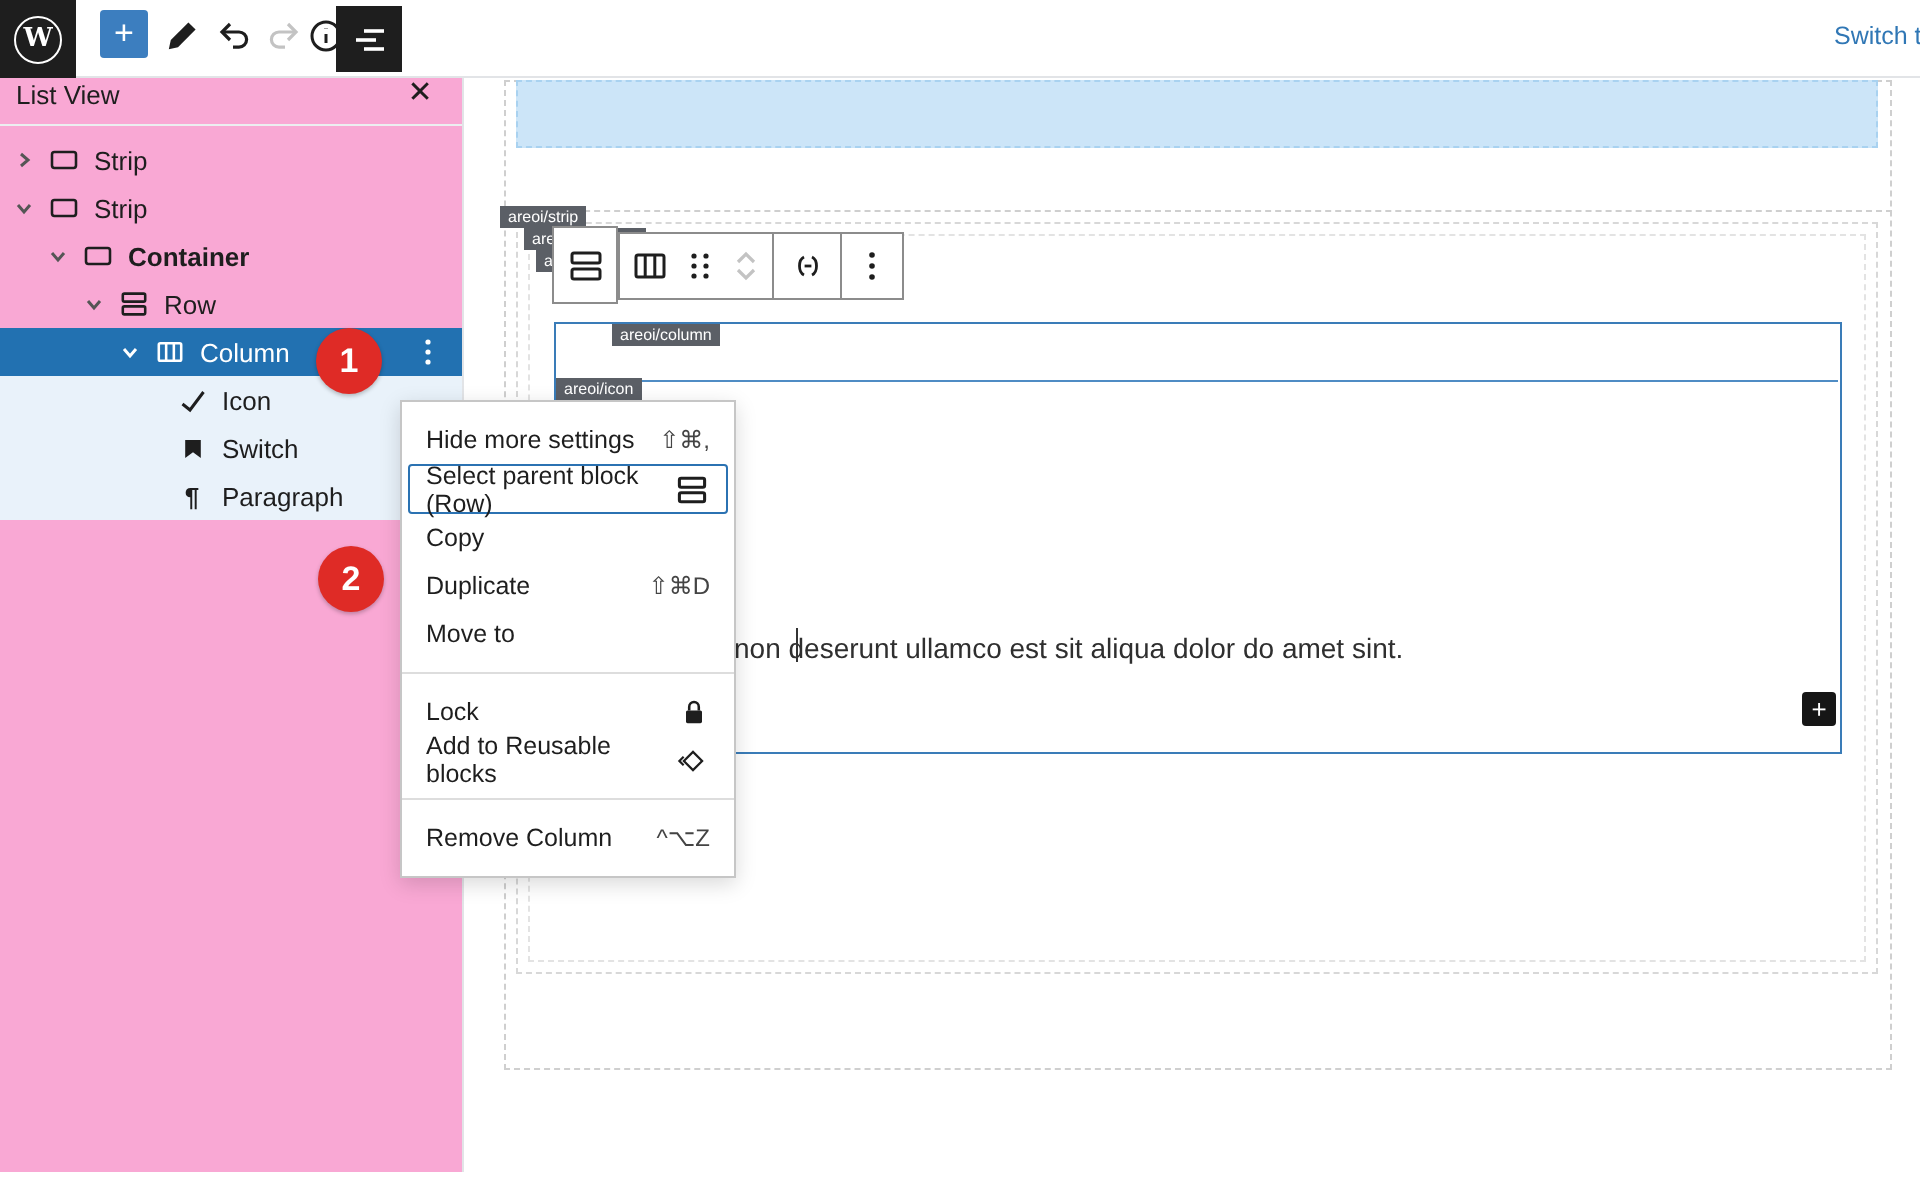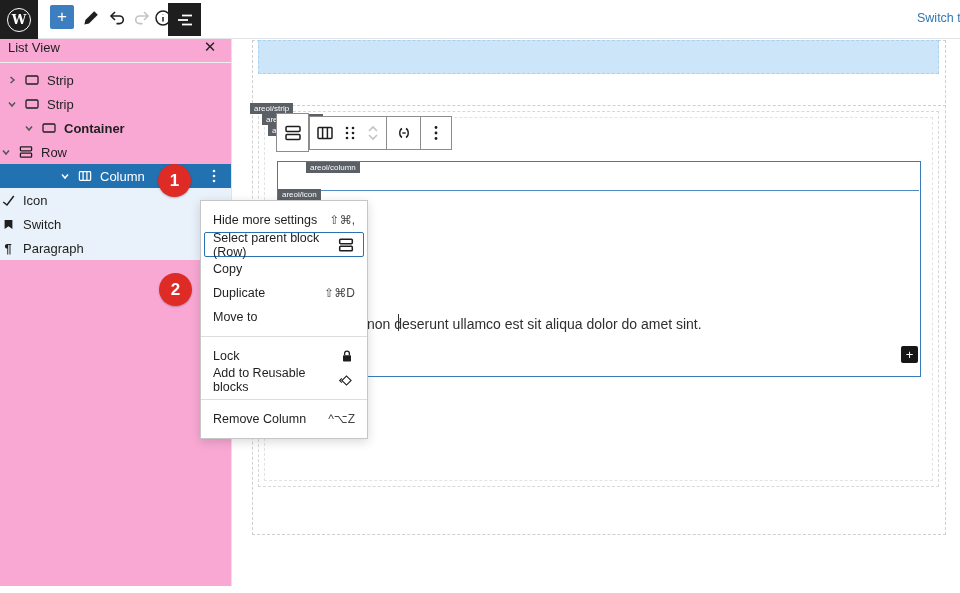--- a/index.html
+++ b/index.html
@@ -28,22 +28,22 @@
 
   
   .lv-panel { position:absolute; left:0; top:32px; width:232px; height:554px; background:#f9a8d4;
     border-right:1px solid #e2e4e7; z-index:15; }
   .lv-header { position:relative; height:31px; border-bottom:1px solid #eceef0; }
   .lv-title { position:absolute; left:8px; top:8px; font-size:13px; font-weight:500; }
   .lv-close { position:absolute; right:10px; top:4px; width:22px; height:22px; border:none; background:transparent;
     font-size:15px; color:#1e1e1e; cursor:pointer; line-height:22px; }
   .lv-tree { position:absolute; left:0; top:36px; width:231px; }
   .lv-row { position:relative; height:24px; display:flex; align-items:center; gap:7px; font-size:13px; cursor:pointer; }
-  .lv-row.d0 { padding-left:6px; } .lv-row.d1 { padding-left:23px;font-weight:bold; } .lv-row.d2 { }
-  .lv-row.d3 { padding-left:59px; } .lv-row.d4 { }
+  .lv-row.d0 { padding-left:6px; } .lv-row.d1 { padding-left:23px;font-weight:bold; } .lv-row.d2 { padding-left:41px; }
+  .lv-row.d3 { padding-left:59px; } .lv-row.d4 { padding-left:88px; }
   .lv-row.child-bg { background:#e9f2fa; }
   .lv-row.selected { background:#2271b1; color:#fff; }
   .chev { width:11px; height:11px; display:flex; align-items:center; justify-content:center; color:#555; }
   .lv-row.selected .chev { color:#fff; }
   .bicon { width:16px; height:16px; display:flex; align-items:center; justify-content:center; color:#1e1e1e; }
   .lv-row.selected .bicon { color:#fff; }
   .pilcrow { font-size:13px; font-weight:bold; }
   .lv-options { position:absolute; right:4px; top:0; width:26px; height:24px; background:transparent; border:none;
     color:#fff; cursor:pointer; display:flex; align-items:center; justify-content:center; }
 

